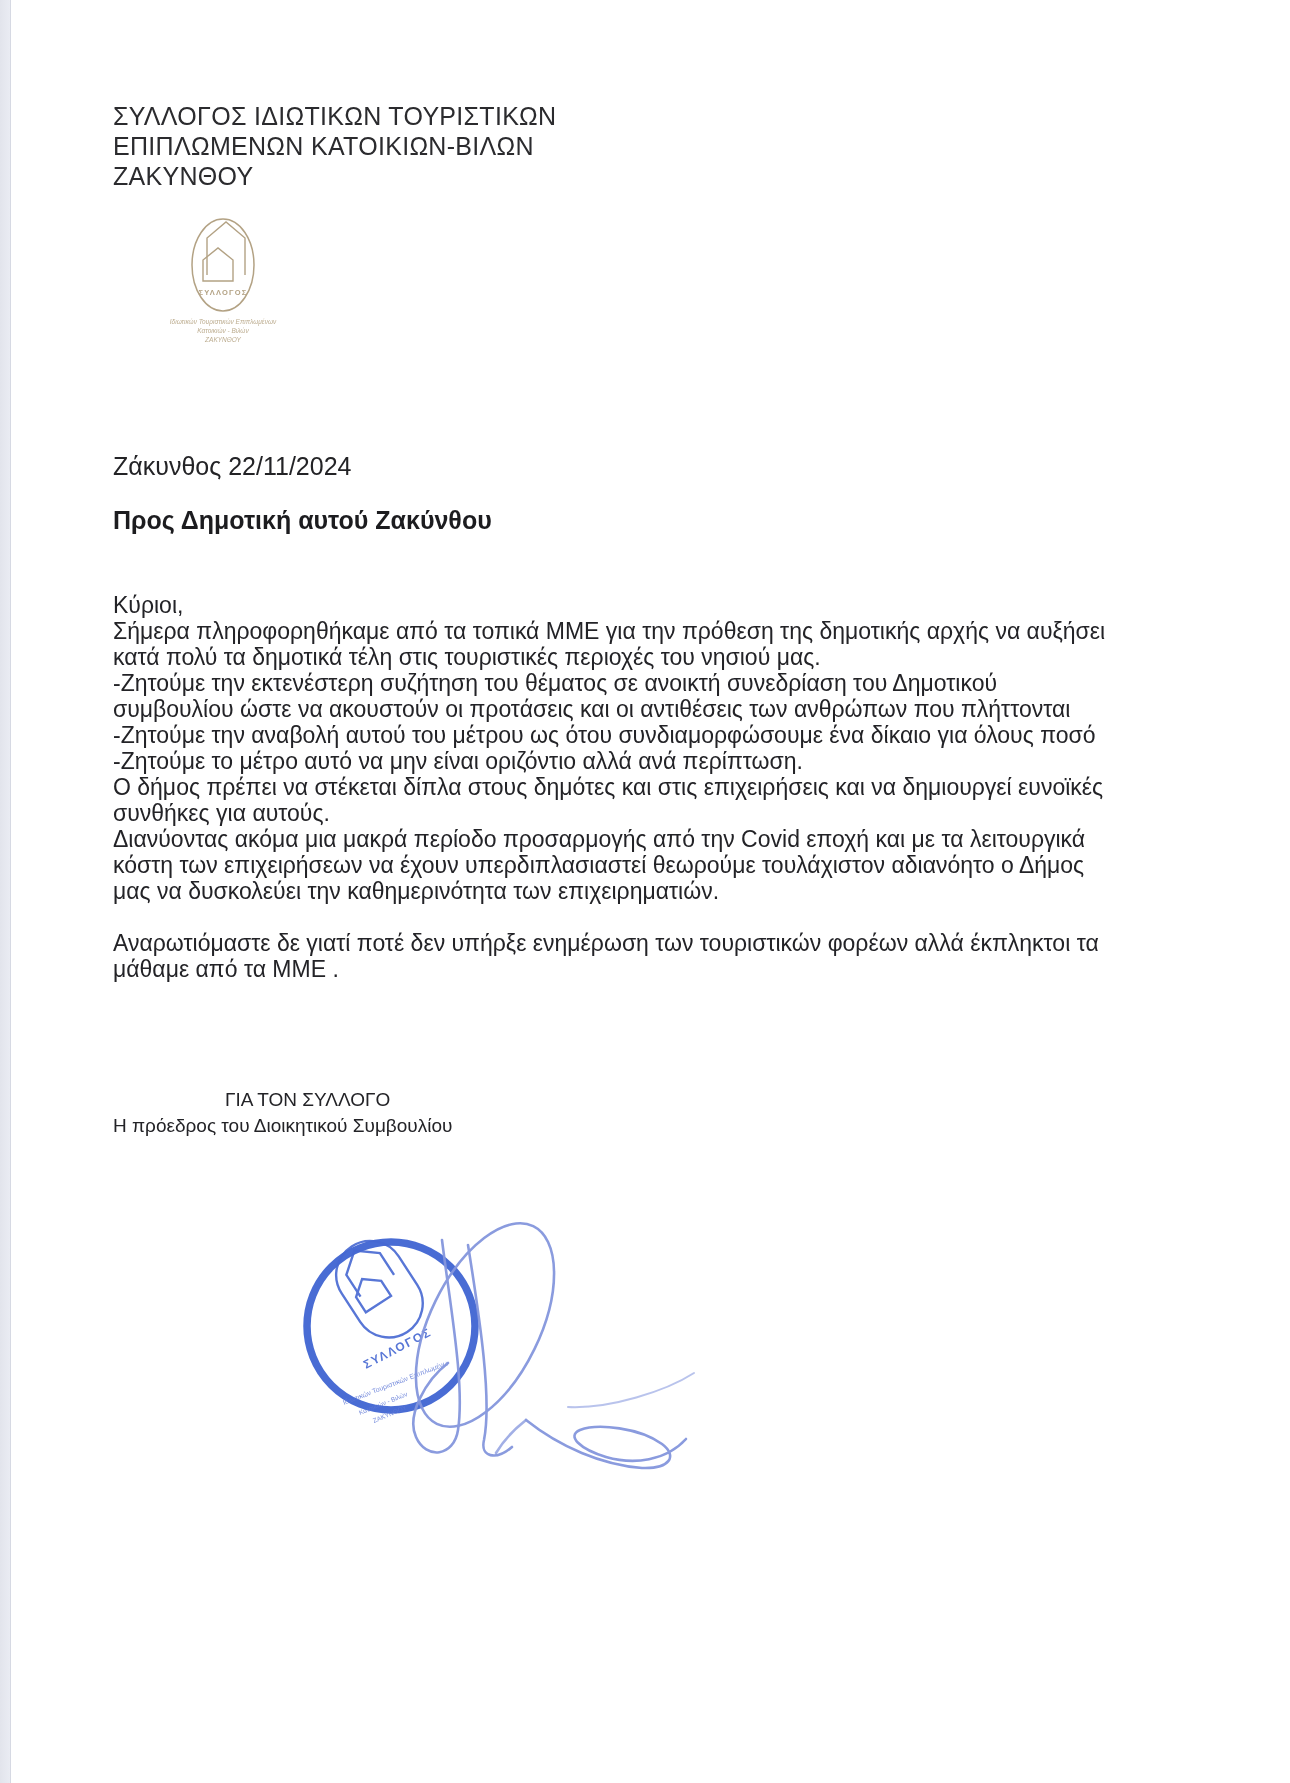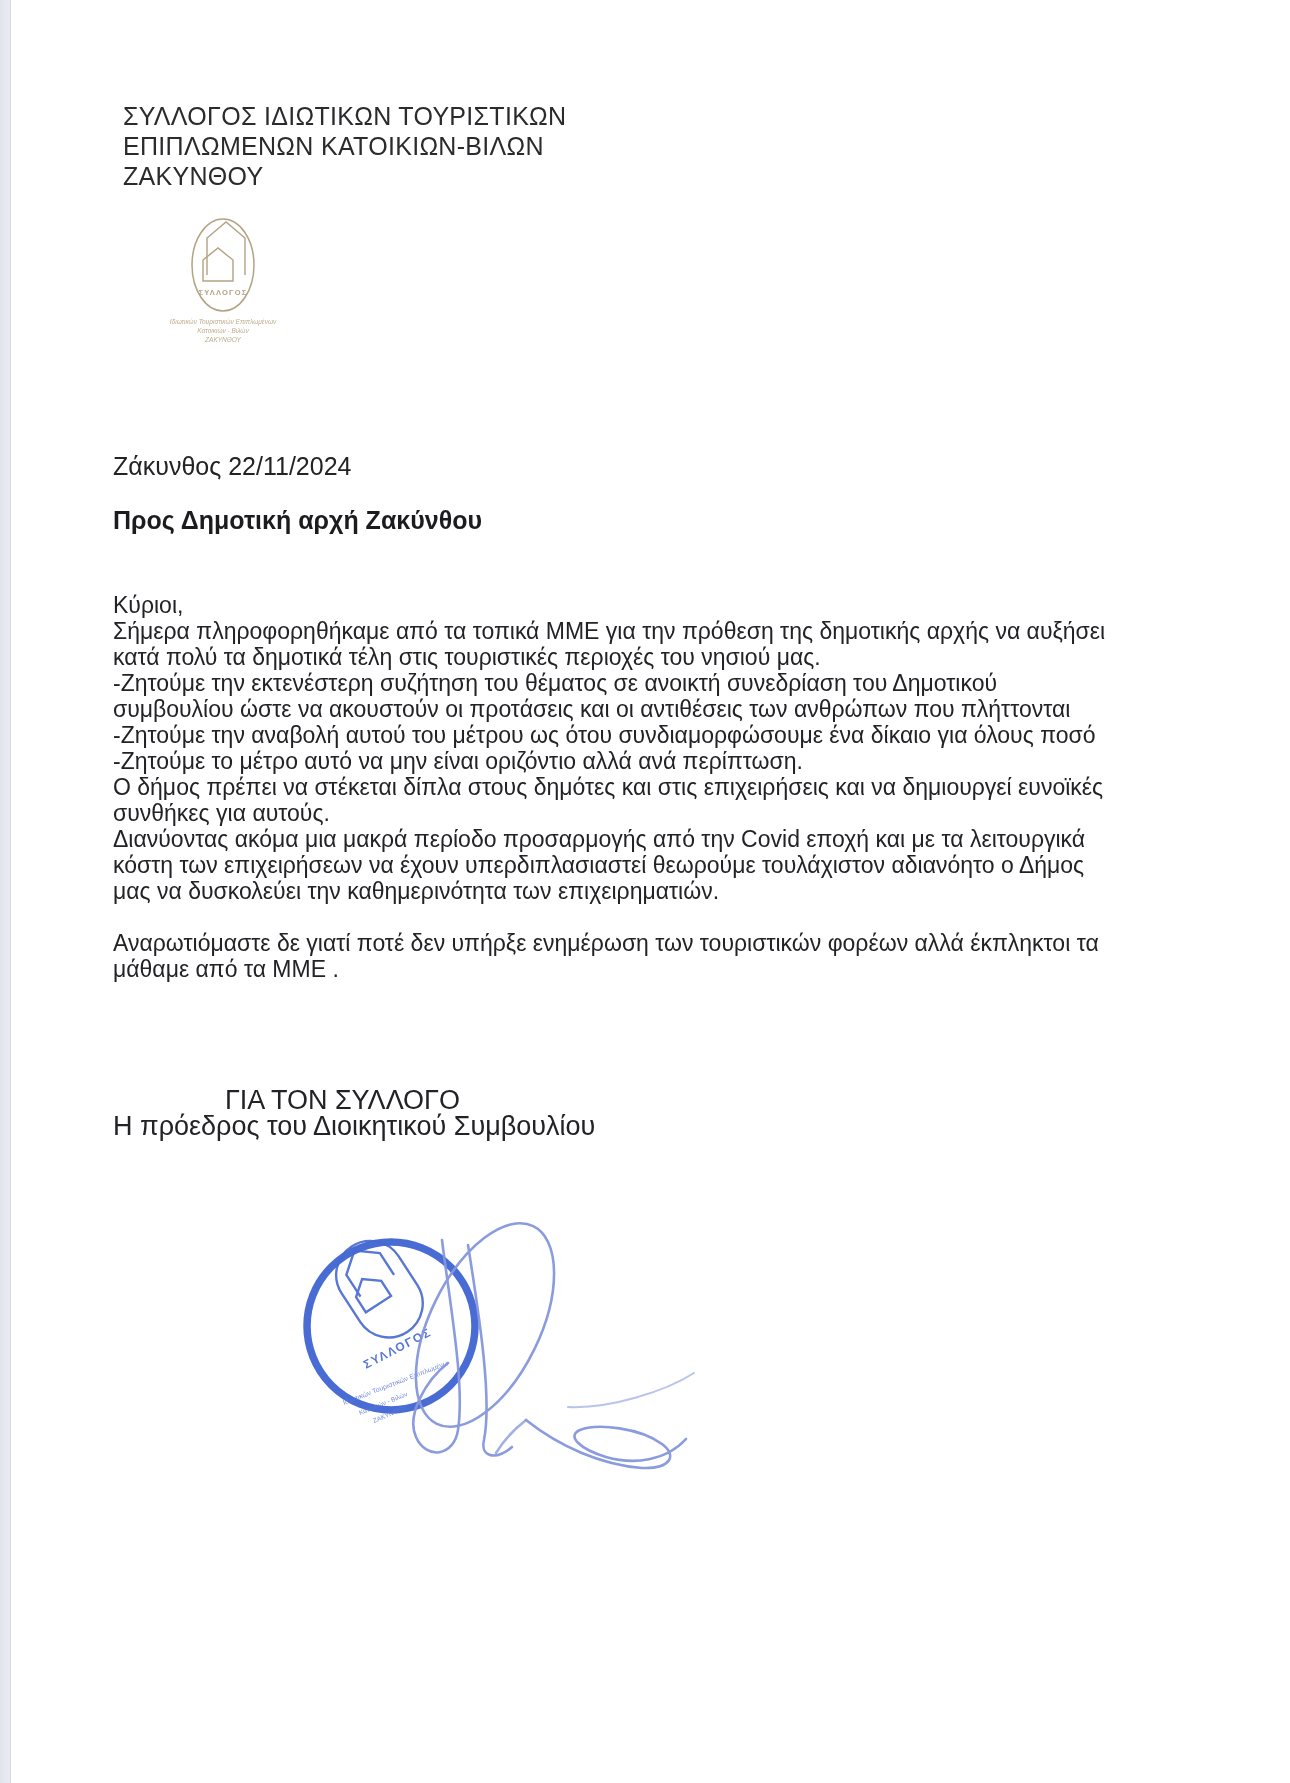--- a/index.html
+++ b/index.html
@@ -12,39 +12,39 @@
     overflow: hidden;
   }
   .edge-strip {
     position: absolute; left: 0; top: 0; width: 10px; height: 1783px;
     background: linear-gradient(to right, #e2e4ec, #eaecf3);
     border-right: 1px solid #d6d9e3;
   }
   .org-header {
     position: absolute; left: 113px; top: 101px;
     font-size: 25px; line-height: 30px; letter-spacing: 0.3px;
-    color: #2b2b2e; white-space: nowrap; margin-left: 10px;
+    color: #2b2b2e; white-space: nowrap;
   }
   .logo-svg { position: absolute; left: 145px; top: 193px; }
   .date-line {
     position: absolute; left: 113px; top: 452px;
     font-size: 25px; color: #232326; white-space: nowrap;
   }
   .recipient-line {
     position: absolute; left: 113px; top: 506px;
     font-size: 25px; font-weight: bold; color: #1c1c1f; white-space: nowrap;
   }
   .body-block {
     position: absolute; left: 113px; top: 592px;
     font-size: 23px; line-height: 26px; color: #232327;
   }
   .body-block .line, .closing-block .line { white-space: pre; min-height: 26px; }
   .closing-block {
     position: absolute; left: 113px; top: 1087px;
-    font-size: 27px; line-height: 26px; color: #232327;
+    font-size: 19px; line-height: 26px; color: #232327;
   }
   .closing-block .line:first-child { padding-left: 112px; }
   .stamp-svg { position: absolute; left: 230px; top: 1185px; }
 </style>
 </head>
 <body>
 
 <div class="edge-strip"></div>
 
 <div class="org-header">
@@ -60,21 +60,21 @@
     <path d="M 58 88 L 58 67 L 73 55 L 88 67 L 88 88 L 58 88 Z" stroke-width="1.4"></path>
   </g>
   <text x="78" y="102" text-anchor="middle" font-size="7.5" letter-spacing="1.2" fill="#b3a284" font-weight="bold">ΣΥΛΛΟΓΟΣ</text>
   <text x="78" y="131" text-anchor="middle" font-size="6.5" fill="#bcac8f" font-style="italic">Ιδιωτικών Τουριστικών Επιπλωμένων</text>
   <text x="78" y="140" text-anchor="middle" font-size="6.5" fill="#bcac8f" font-style="italic">Κατοικιών - Βιλών</text>
   <text x="78" y="149" text-anchor="middle" font-size="6.5" fill="#bcac8f" font-style="italic">ΖΑΚΥΝΘΟΥ</text>
 </svg>
 
 <div class="date-line">Ζάκυνθος 22/11/2024</div>
 
-<div class="recipient-line">Προς Δημοτική αρχή Ζακύνθου</div>
+<div class="recipient-line">Προς Δημοτική αυτού Ζακύνθου</div>
 
 <div class="body-block">
     <div class="line">Κύριοι,</div>
     <div class="line">Σήμερα πληροφορηθήκαμε από τα τοπικά ΜΜΕ για την πρόθεση της δημοτικής αρχής να αυξήσει</div>
     <div class="line">κατά πολύ τα δημοτικά τέλη στις τουριστικές περιοχές του νησιού μας.</div>
     <div class="line">-Ζητούμε την εκτενέστερη συζήτηση του θέματος σε ανοικτή συνεδρίαση του Δημοτικού</div>
     <div class="line">συμβουλίου ώστε να ακουστούν οι προτάσεις και οι αντιθέσεις των ανθρώπων που πλήττονται</div>
     <div class="line">-Ζητούμε την αναβολή αυτού του μέτρου ως ότου συνδιαμορφώσουμε ένα δίκαιο για όλους ποσό</div>
     <div class="line">-Ζητούμε το μέτρο αυτό να μην είναι οριζόντιο αλλά ανά περίπτωση.</div>
     <div class="line">Ο δήμος πρέπει να στέκεται δίπλα στους δημότες και στις επιχειρήσεις και να δημιουργεί ευνοϊκές</div>

